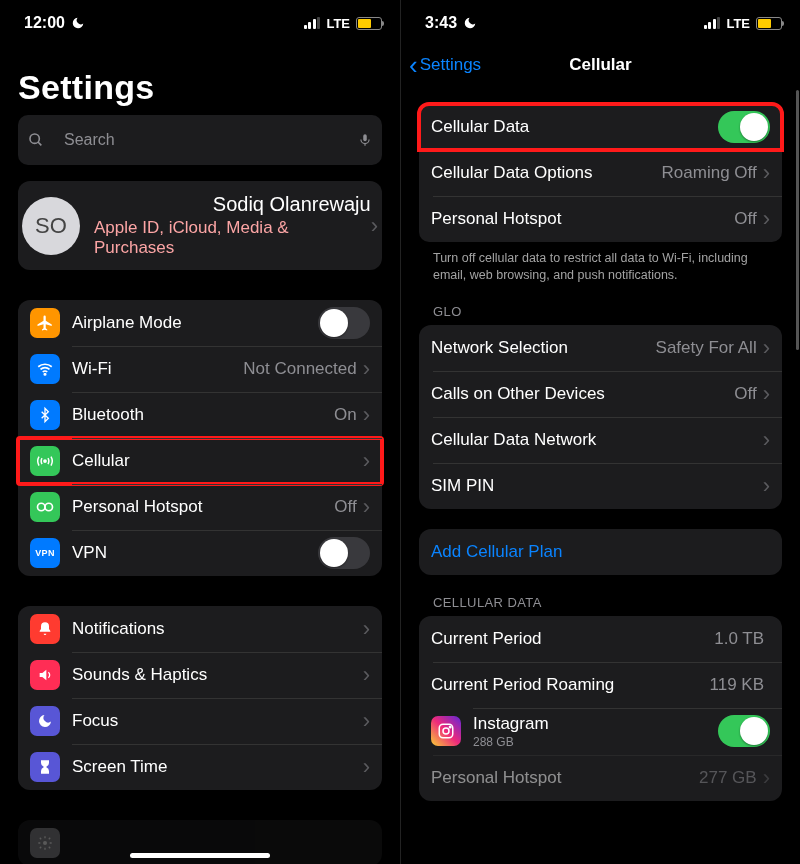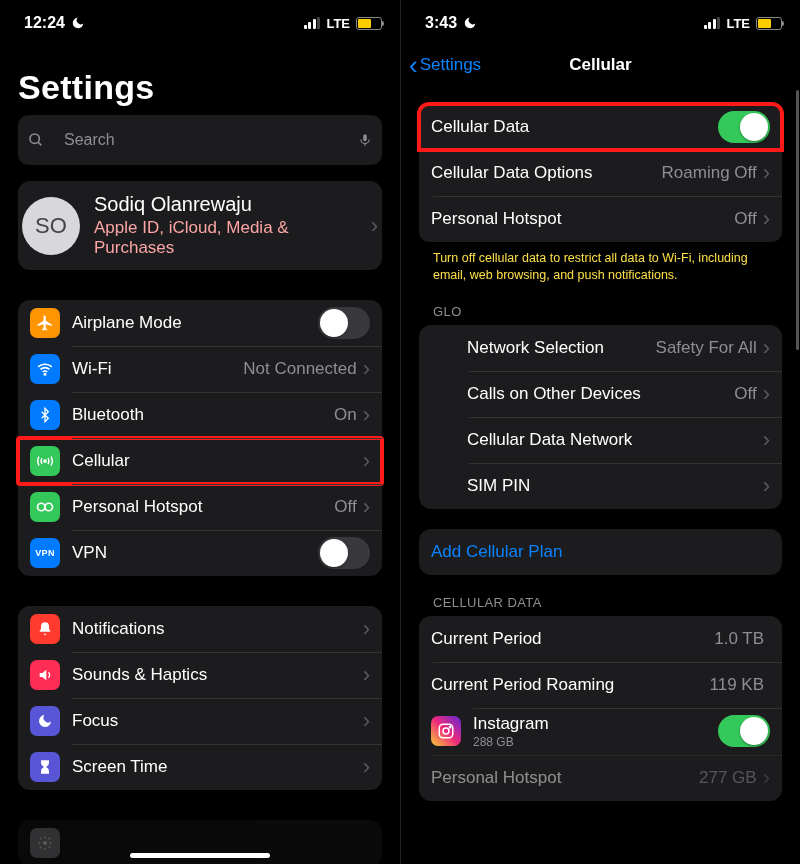--- a/index.html
+++ b/index.html
@@ -69,50 +69,50 @@
   .row-value { font-size:17px; color:#8e8e93; margin-right:6px;}
   .chevron { color:#5a5a5e; font-size:22px; font-weight:300; line-height:1;}
 
   .toggle { width:52px; height:32px; border-radius:16px; background:#39393d; position:relative; flex-shrink:0;}
   .toggle.on { background:#34c759; }
   .toggle .knob { position:absolute; width:28px; height:28px; border-radius:50%; background:#fff; top:2px; left:2px; box-shadow:0 1px 2px rgba(0,0,0,0.4);}
   .toggle.on .knob { left:22px; }
 
   .profile-row { padding:12px 4px; }
   .avatar { width:58px;height:58px;border-radius:50%;background:#d8d8dc;color:#444;display:flex;align-items:center;justify-content:center;font-size:22px;font-weight:500;margin-right:14px;flex-shrink:0;}
-  .profile-name{font-size:20px;font-weight:500;}
+  .profile-name{font-size:20px;font-weight:500;text-align:right;}
   .profile-sub{font-size:17px;color:#fca5a5;margin-top:2px;}
 
   .highlight-red { outline:4px solid #ff1a1a; outline-offset:-2px; border-radius:2px;}
 
   .navbar { display:flex; align-items:center; justify-content:center; height:34px; margin-top:2px; position:relative;}
   .nav-back { position:absolute; left:8px; display:flex; align-items:center; color:#0a84ff; font-size:17px;}
   .nav-back .chev { font-size:26px; font-weight:300; margin-right:2px;}
   .nav-title { font-size:17px; font-weight:600;}
 
   .section-header { font-size:13px; color:#8e8e93; text-transform:uppercase; letter-spacing:0.4px; margin:4px 2px 6px 14px;}
-  .footer-text { font-size:12.5px; color:#fde047; padding:8px 14px 16px 14px; line-height:1.35;}
+  .footer-text { font-size:12.5px; color:#a3a3a3; padding:8px 14px 16px 14px; line-height:1.35;}
 
   .homebar { position:absolute; bottom:6px; left:50%; transform:translateX(-50%); width:140px; height:5px; border-radius:3px; background:#fff;}
 
   .link-row .row-label { color:#0a84ff; }
 
   .app-icon { width:30px; height:30px; border-radius:7px; flex-shrink:0; margin-right:12px; background:linear-gradient(45deg,#f9ce34,#ee2a7b 50%,#6228d7); display:flex;align-items:center;justify-content:center;}
   .app-sub { font-size:12px; color:#8e8e93; margin-top:1px;}
   .row-label-stack { display:flex; flex-direction:column; flex:1;}
 
   .scrollhint { position:absolute; right:1px; top:90px; width:3px; height:260px; background:#555; border-radius:2px;}
 </style>
 </head>
 <body>
 
 <div class="screen">
   <div class="statusbar">
     <div class="left">
-      <span>12:24</span>
+      <span>12:00</span>
       <svg class="moon-icon" viewBox="0 0 24 24" fill="#fff">
           <path d="M21 12.8A9 9 0 1111.2 3a7 7 0 009.8 9.8z"></path>
         </svg>
     </div>
     <div class="right">
       <div class="signal">
           <span></span>
           <span></span>
           <span></span>
           <span></span>
@@ -314,21 +314,21 @@
       </div>
       <div class="row noicon">
         <div class="row-label">Personal Hotspot</div>
         <div class="row-value">Off</div>
         <span class="chevron">›</span>
       </div>
     </div>
     <div class="footer-text">Turn off cellular data to restrict all data to Wi-Fi, including email, web browsing, and push notifications.</div>
 
     <div class="section-header">GLO</div>
-    <div class="card" style="margin-bottom:20px;padding-left:36px;">
+    <div class="card" style="margin-bottom:20px;">
       <div class="row noicon">
         <div class="row-label">Network Selection</div>
         <div class="row-value">Safety For All</div>
         <span class="chevron">›</span>
       </div>
       <div class="row noicon">
         <div class="row-label">Calls on Other Devices</div>
         <div class="row-value">Off</div>
         <span class="chevron">›</span>
       </div>

